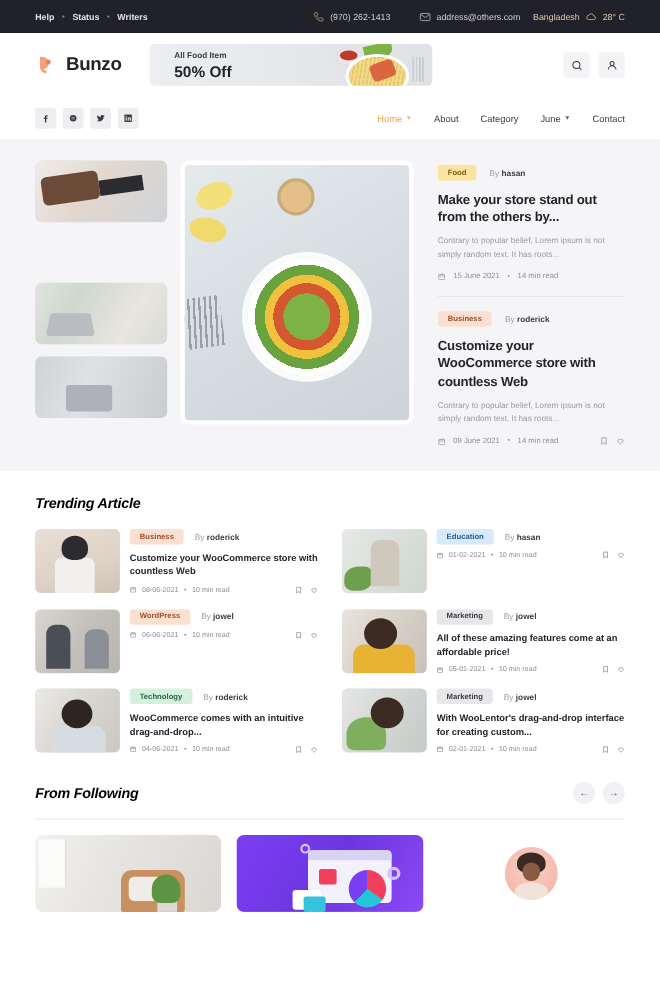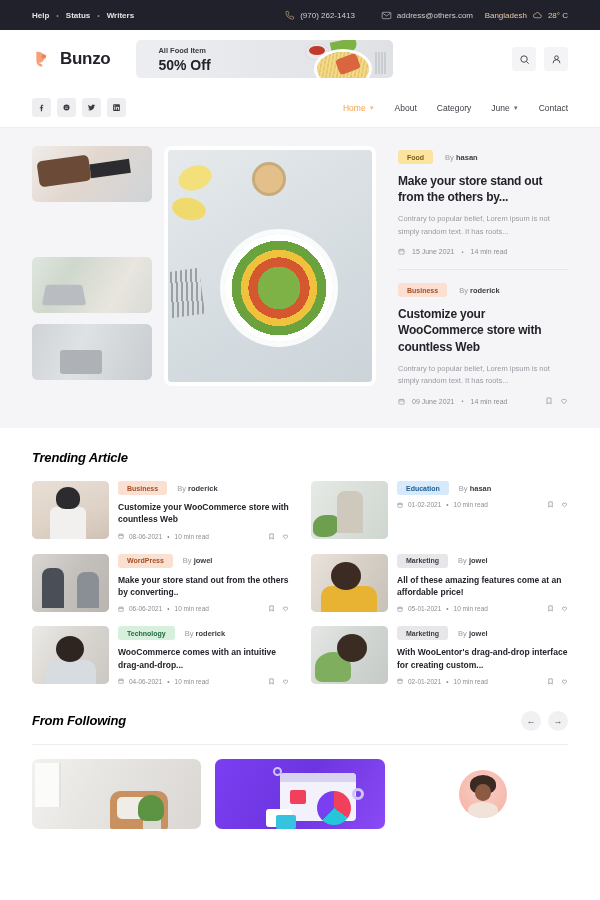--- a/index.html
+++ b/index.html
@@ -563,21 +563,20 @@
 
     <div class="tcard">
       <div class="tthumb">
           <div class="imgfill bg-couple"></div>
         </div>
       <div class="tbody">
         <div class="tmeta">
           <span class="badge" style="background:#fbe0d2;color:#a14f28">WordPress</span>
           <span class="by">By <b>jowel</b></span>
         </div>
-        <div class="ttitle">Make your store stand out from the others by converting..</div>
         <div class="tfoot">
           <span>
               <svg width="6" height="6" viewBox="0 0 24 24" fill="none" stroke="#8d8d95" stroke-width="2.4">
                 <rect x="3" y="5" width="18" height="16" rx="2"></rect>
                 <path d="M3 10h18M8 3v4M16 3v4"></path>
               </svg>
             </span>
           <span>06-06-2021</span>
           <span class="dot">•</span>
           <span>10 min read</span>

